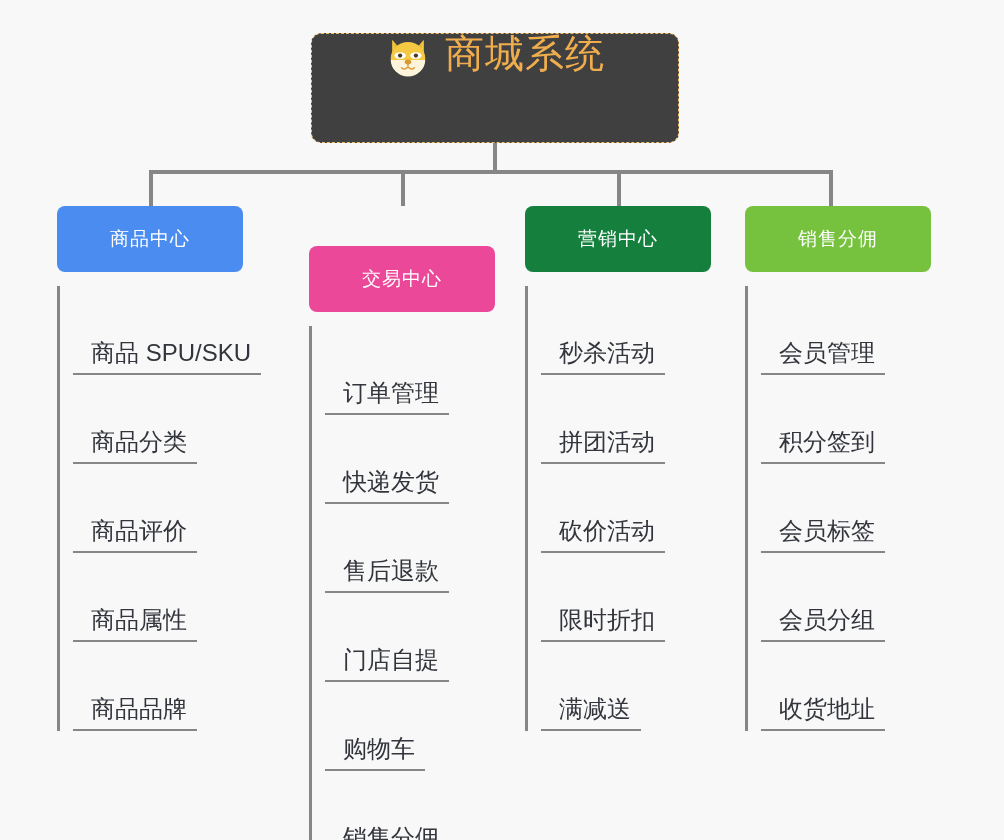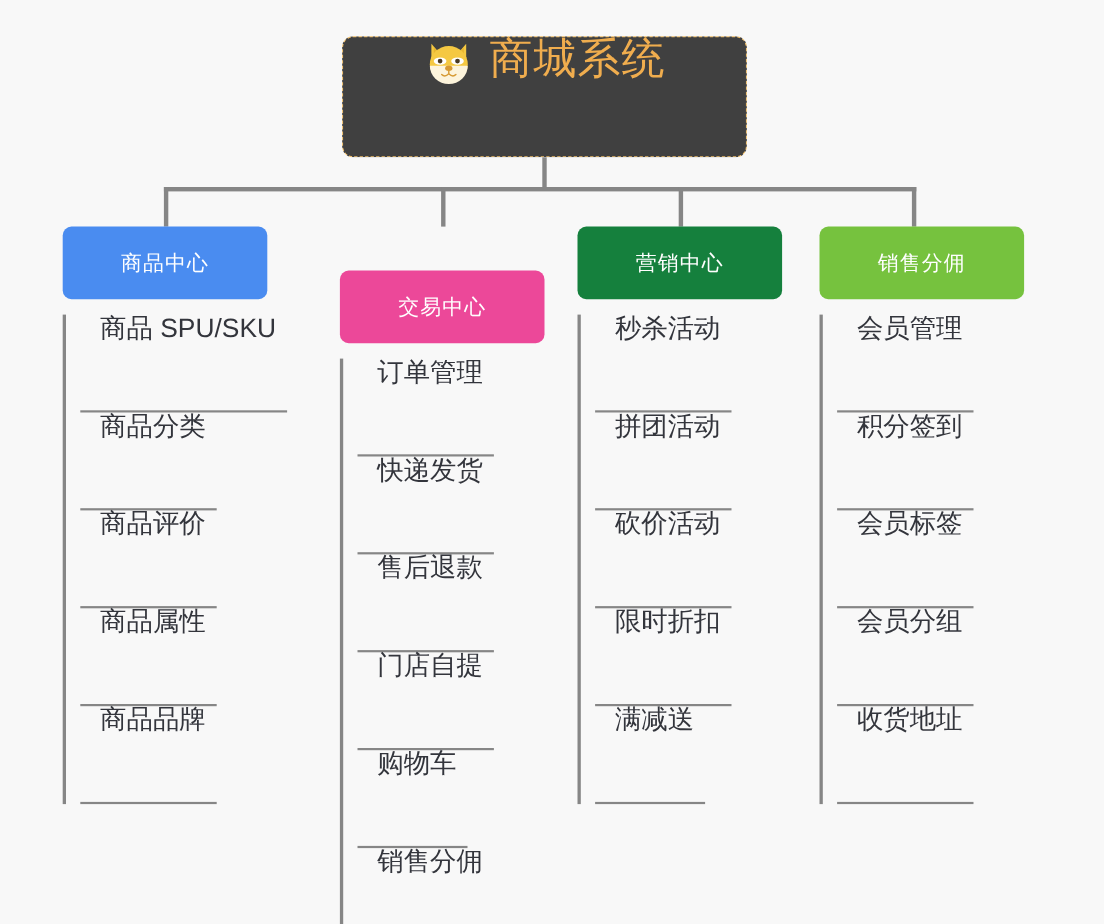--- a/index.html
+++ b/index.html
@@ -109,20 +109,21 @@
     margin-top: 14px;
     padding-left: 16px;
     border-left: 3px solid #868686;
     width: 220px;
     box-sizing: border-box;
   }
   .leaf {
     position: relative;
     height: 89px;
     display: flex;
+    align-items: flex-end;
   }
   .leaf-label {
     display: inline-block;
     padding: 0 10px 7px 18px;
     font-size: 24px;
     line-height: 1.1;
     color: #33353c;
     white-space: nowrap;
     border-bottom: 2px solid #868686;
     margin-left: -3px;

